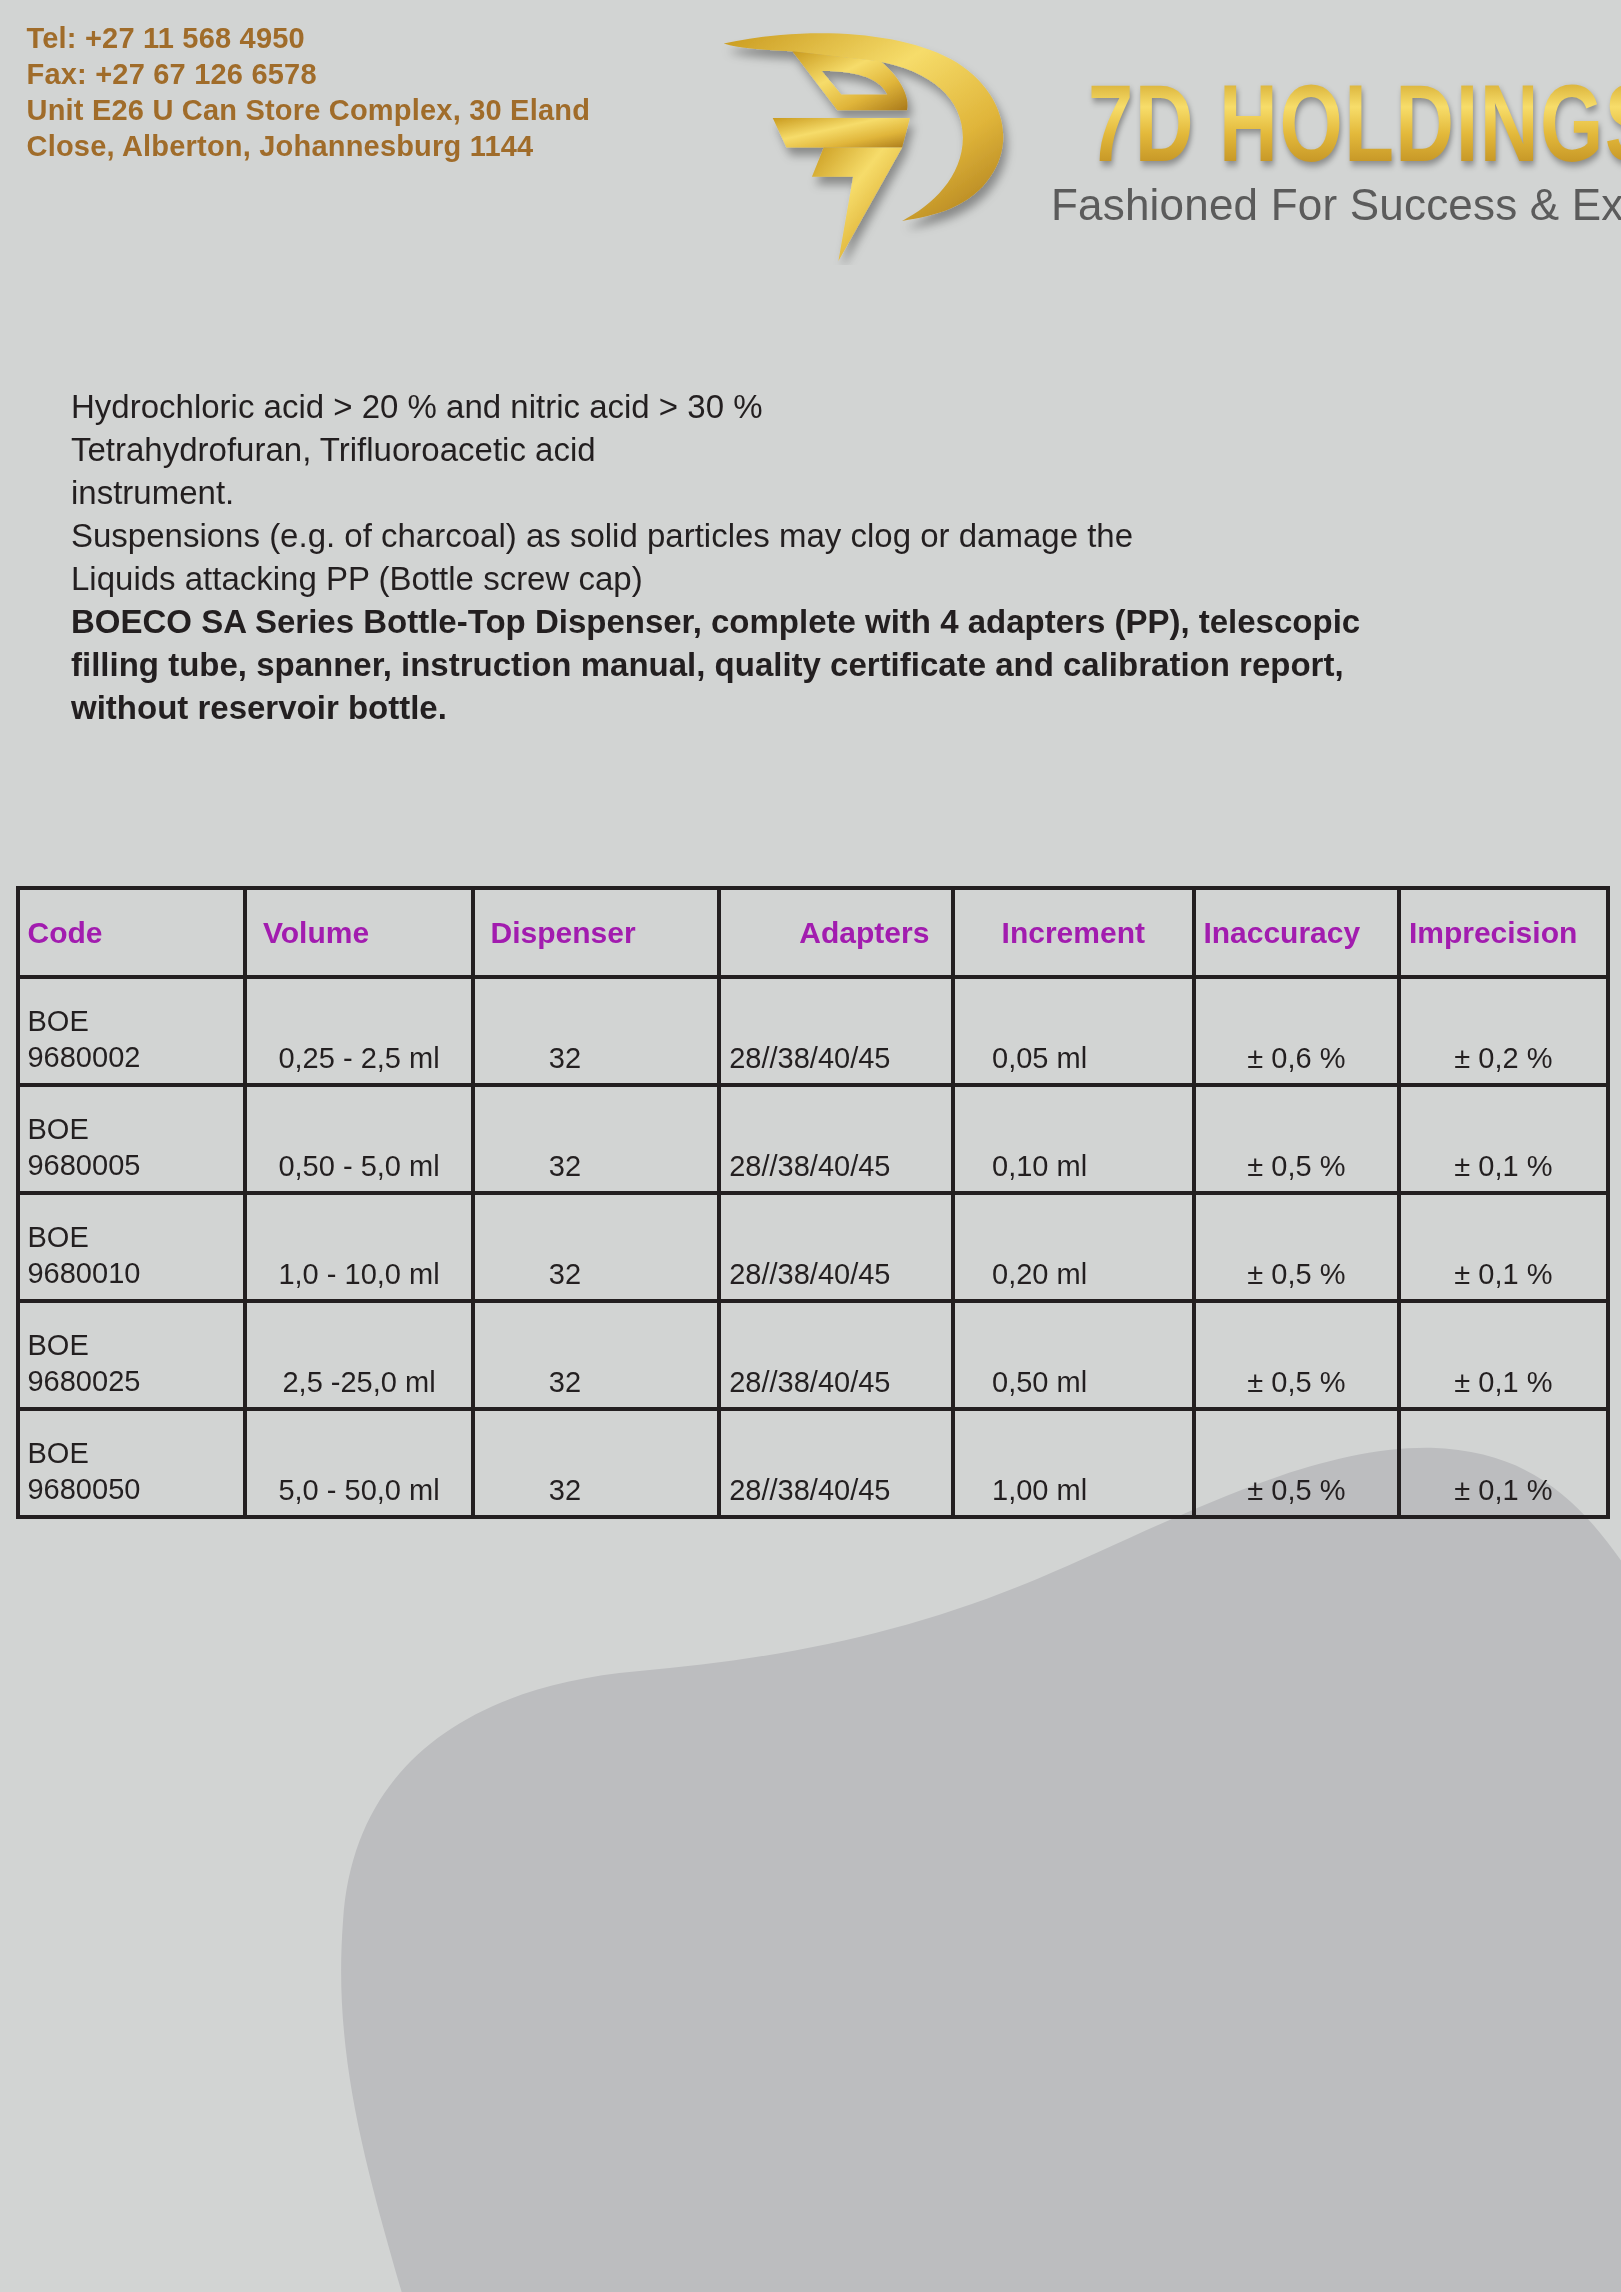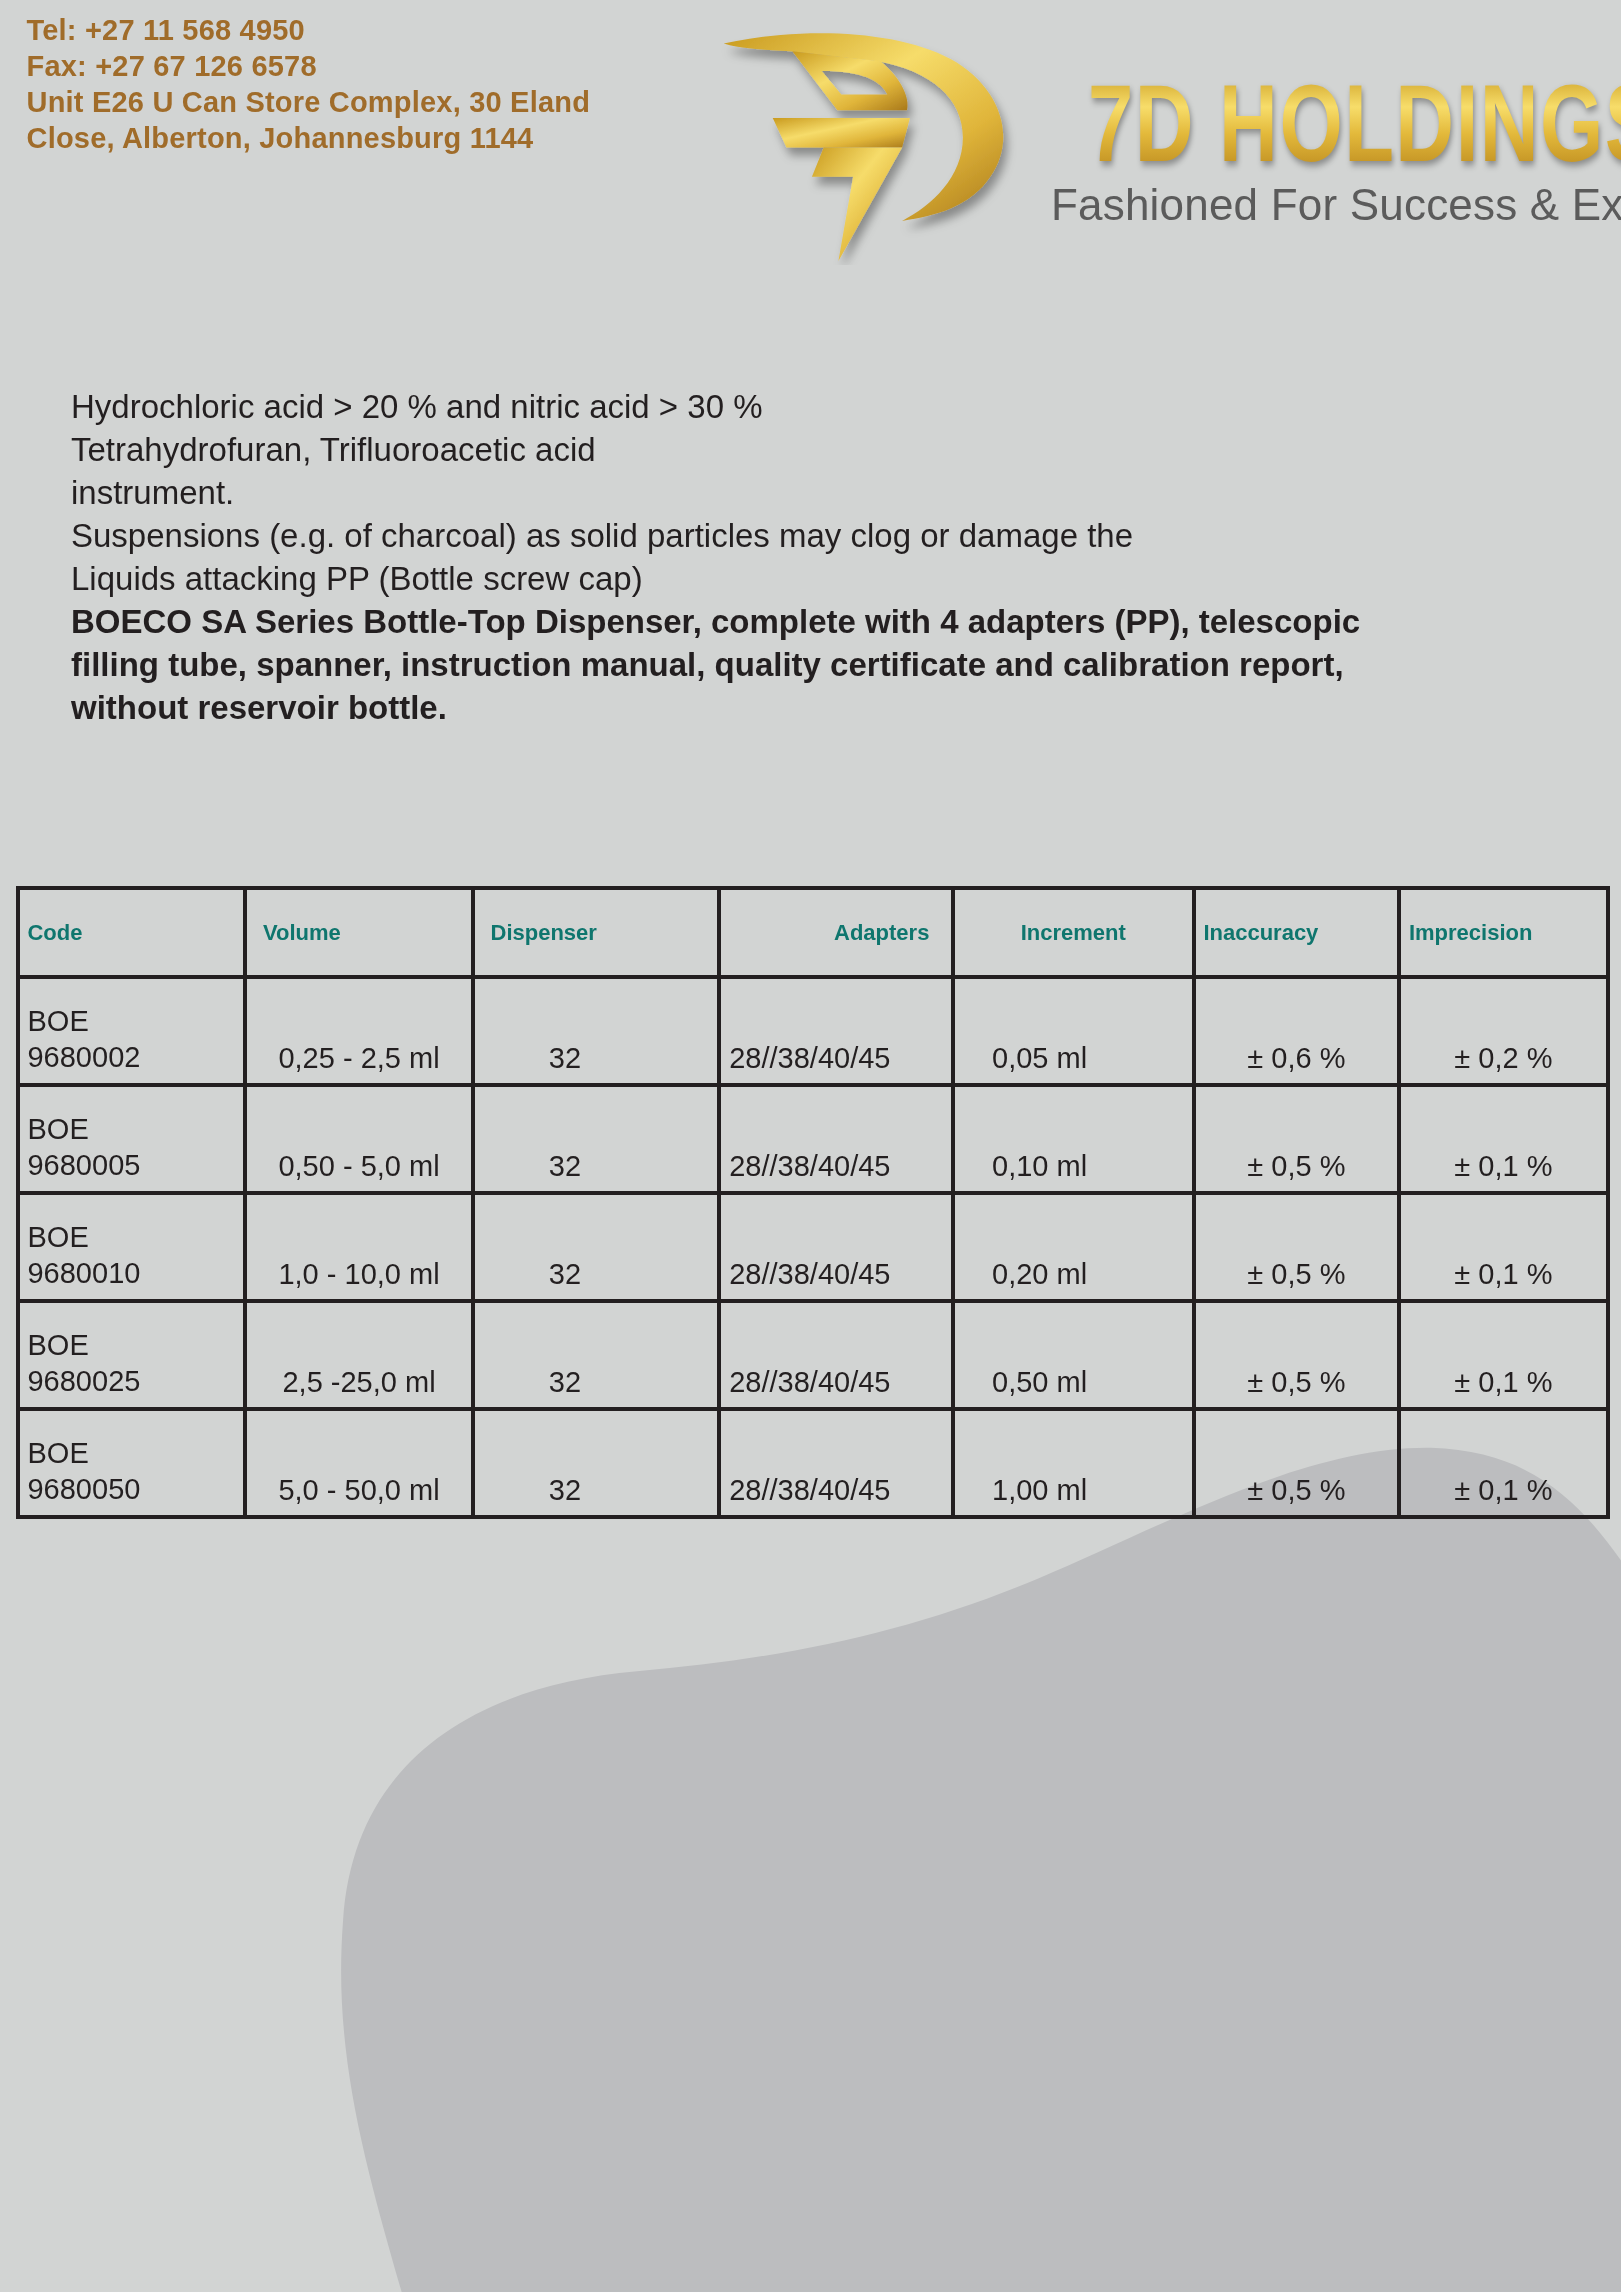--- a/index.html
+++ b/index.html
@@ -12,21 +12,21 @@
       color: #231f20;
     }
     .blob {
       position: absolute;
       left: 0; top: 0;
       width: 1621px; height: 2293px;
       z-index: 0;
     }
     .contact {
       position: absolute;
-      left: 26.5px; top: 12px;
+      left: 26.5px; top: 20px;
       z-index: 2;
       color: #a06c2a;
       font-weight: bold;
       font-size: 29px;
       line-height: 36px;
       letter-spacing: 0.2px;
     }
     .contact div { white-space: nowrap; }
     .logo {
       position: absolute;
@@ -86,23 +86,23 @@
     }
     table.spec td, table.spec th {
       border: 4.9px solid #231f20;
       vertical-align: bottom;
       padding: 0 7.8px 7.8px 7.8px;
       white-space: nowrap;
     }
     table.spec th {
       height: 89px;
       vertical-align: middle;
-      color: #0f766e;
-      font-weight: bold;
-      font-size: 22px;
+      color: #a21caf;
+      font-weight: bold;
+      font-size: 30px;
       text-align: left;
       padding: 0 7.8px;
     }
     table.spec tr.data-row td { height: 108px; }
     .code-cell { line-height: 36px; text-align: left; }
     .c-code { width: 227px; }
     .c-vol { width: 227px; text-align: center; }
     .c-disp { width: 246px; text-align: left; padding-left: 74px !important; }
     .c-adapt { width: 233px; text-align: left; }
     .c-inc { width: 240px; text-align: left; padding-left: 37px !important; }

